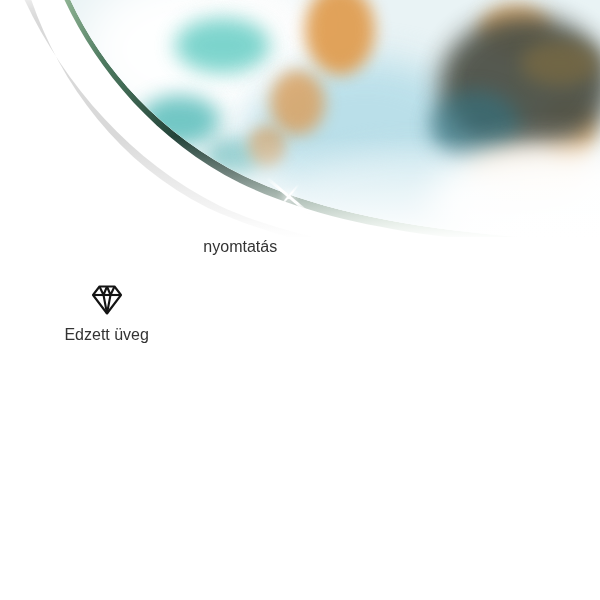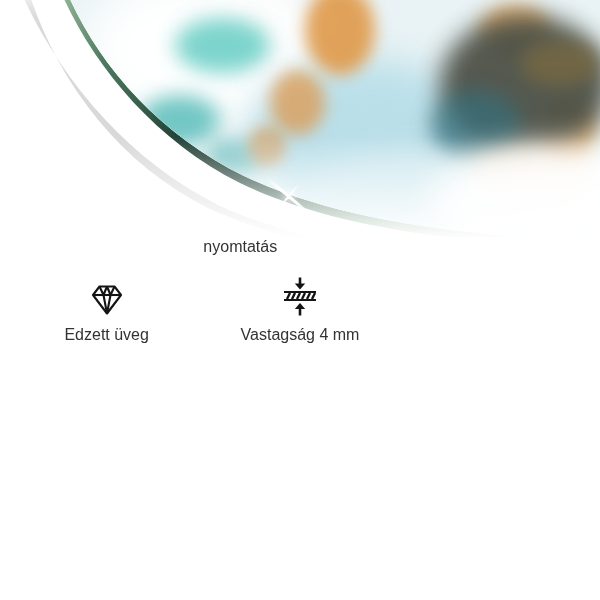--- a/index.html
+++ b/index.html
@@ -150,36 +150,15 @@
           <path d="M6,14 L12.5,5.5 L27.5,5.5 L34,14 L20,32.5 Z"></path>
           <path d="M6,14 L34,14"></path>
           <path d="M12.5,5.5 L16.5,14 M20,5.5 L16.5,14 M20,5.5 L23.5,14 M27.5,5.5 L23.5,14"></path>
           <path d="M16.5,14 L20,32.5 M23.5,14 L20,32.5"></path>
         </svg>
       </div>
       <div class="feature-label">Edzett üveg</div>
     </div>
 
 
-    <div class="feature">
-      <div class="icon-box">
-        <svg width="38" height="43" viewBox="0 0 38 43" fill="none">
-          <line x1="19" y1="2.5" x2="19" y2="9" stroke="#141414" stroke-width="2.6"></line>
-          <polygon points="13.8,8.5 24.2,8.5 19,14.6" fill="#141414"></polygon>
-          <rect x="3" y="16" width="32" height="2" fill="#141414"></rect>
-          <rect x="3" y="24" width="32" height="2" fill="#141414"></rect>
-          <g stroke="#141414" stroke-width="2.4">
-            <path d="M6,24 L9,18"></path>
-              <path d="M11,24 L14,18"></path>
-              <path d="M16,24 L19,18"></path>
-            <path d="M21,24 L24,18"></path>
-              <path d="M26,24 L29,18"></path>
-              <path d="M31,24 L34,18"></path>
-          </g>
-          <polygon points="13.8,34 24.2,34 19,27.9" fill="#141414"></polygon>
-          <line x1="19" y1="34" x2="19" y2="40.5" stroke="#141414" stroke-width="2.6"></line>
-        </svg>
-      </div>
-      <div class="feature-label">Vastagság 4 mm</div>
-    </div>
 
   </div>
 </div>
 
 </body></html>

